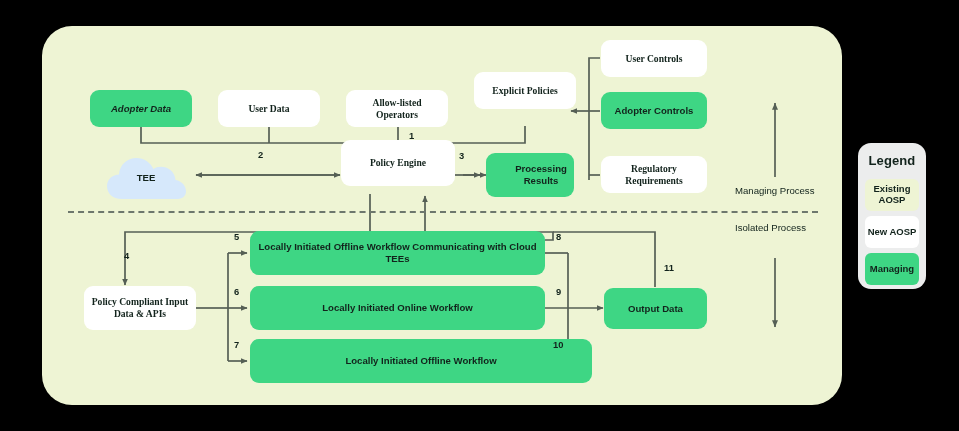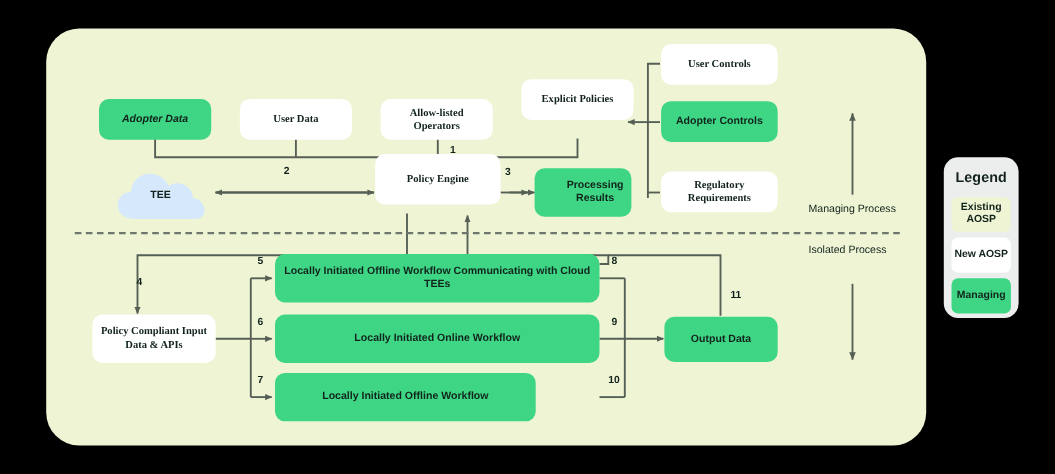--- a/index.html
+++ b/index.html
@@ -158,21 +158,21 @@
   <div class="node white" style="left:84px;top:286px;width:112px;height:44px;">
     <span>Policy Compliant Input Data &amp; APIs</span>
   </div>
 
   <div class="node green" style="left:250px;top:231px;width:295px;height:44px;">
     <span>Locally Initiated Offline Workflow Communicating with Cloud TEEs</span>
   </div>
   <div class="node green" style="left:250px;top:286px;width:295px;height:44px;">
     <span>Locally Initiated Online Workflow</span>
   </div>
-  <div class="node green" style="left:250px;top:339px;width:237px;height:44px;justify-content:center;">
+  <div class="node green" style="left:250px;top:339px;width:342px;height:44px;justify-content:center;">
     <span>Locally Initiated Offline Workflow</span>
   </div>
 
   <div class="node green" style="left:604px;top:288px;width:103px;height:41px;">
     <span>Output Data</span>
   </div>
 
   <span class="num" style="left:409px;top:130px;">1</span>
   <span class="num" style="left:258px;top:149px;">2</span>
   <span class="num" style="left:459px;top:150px;">3</span>

